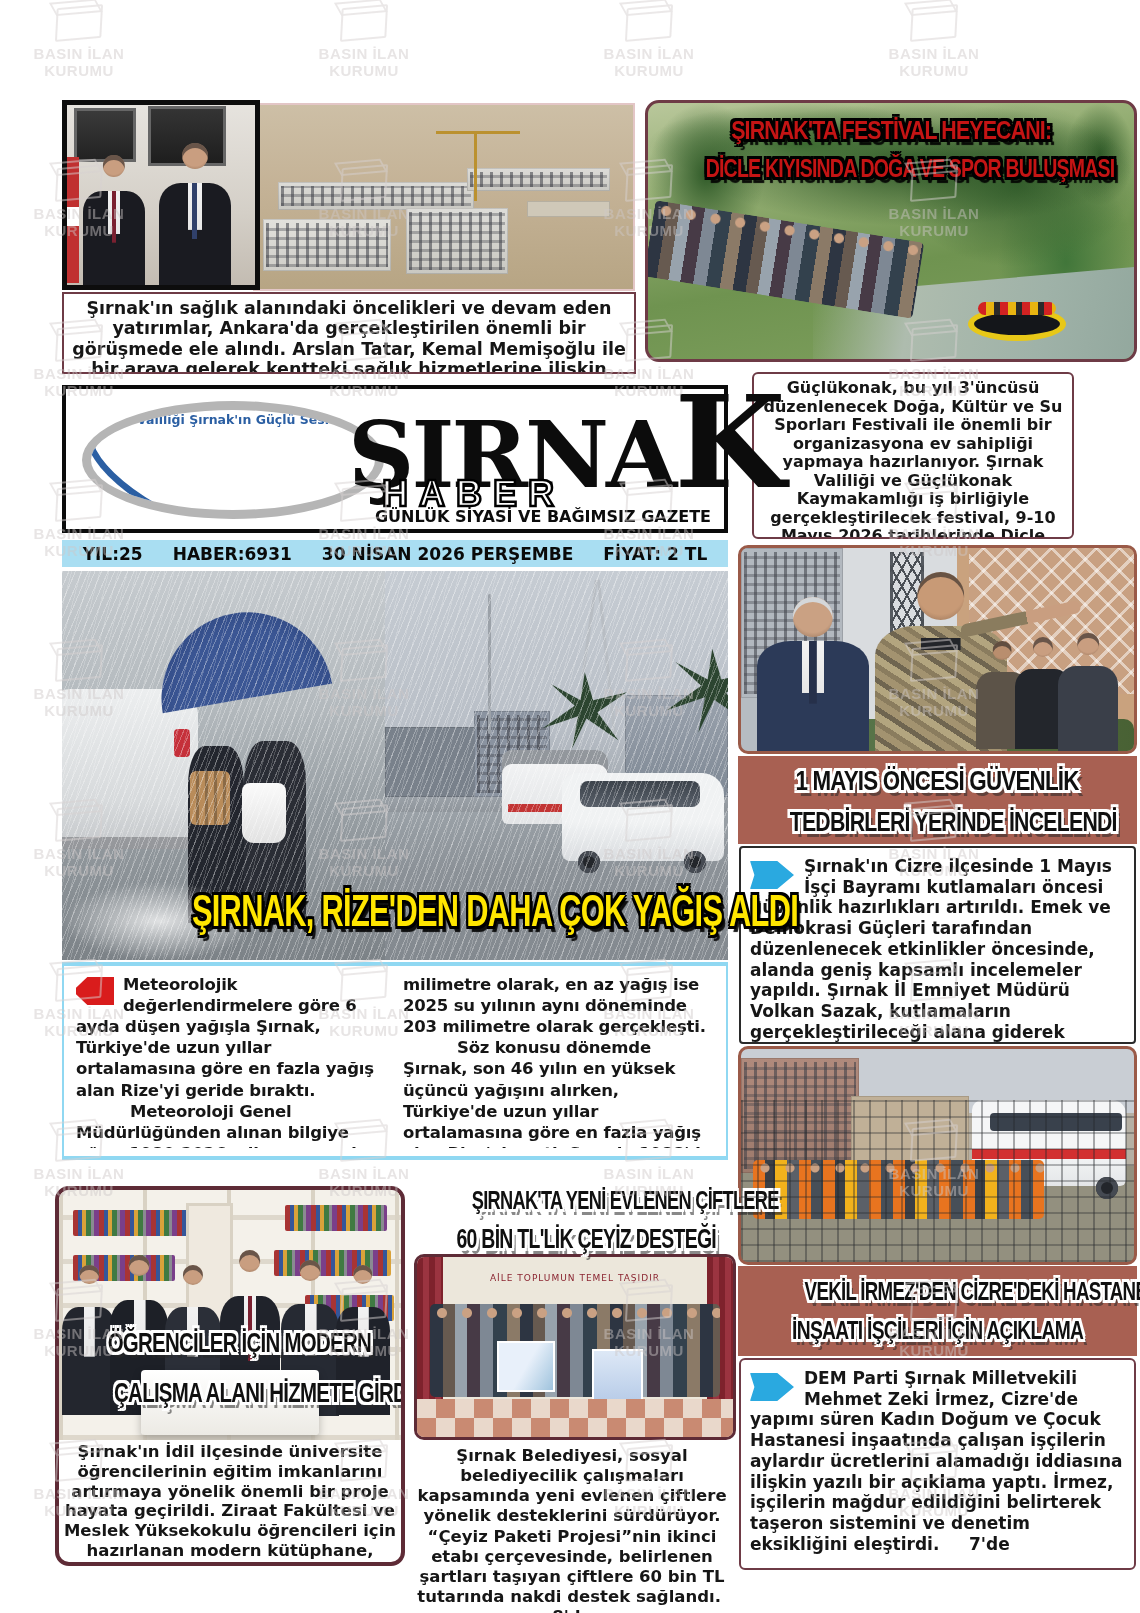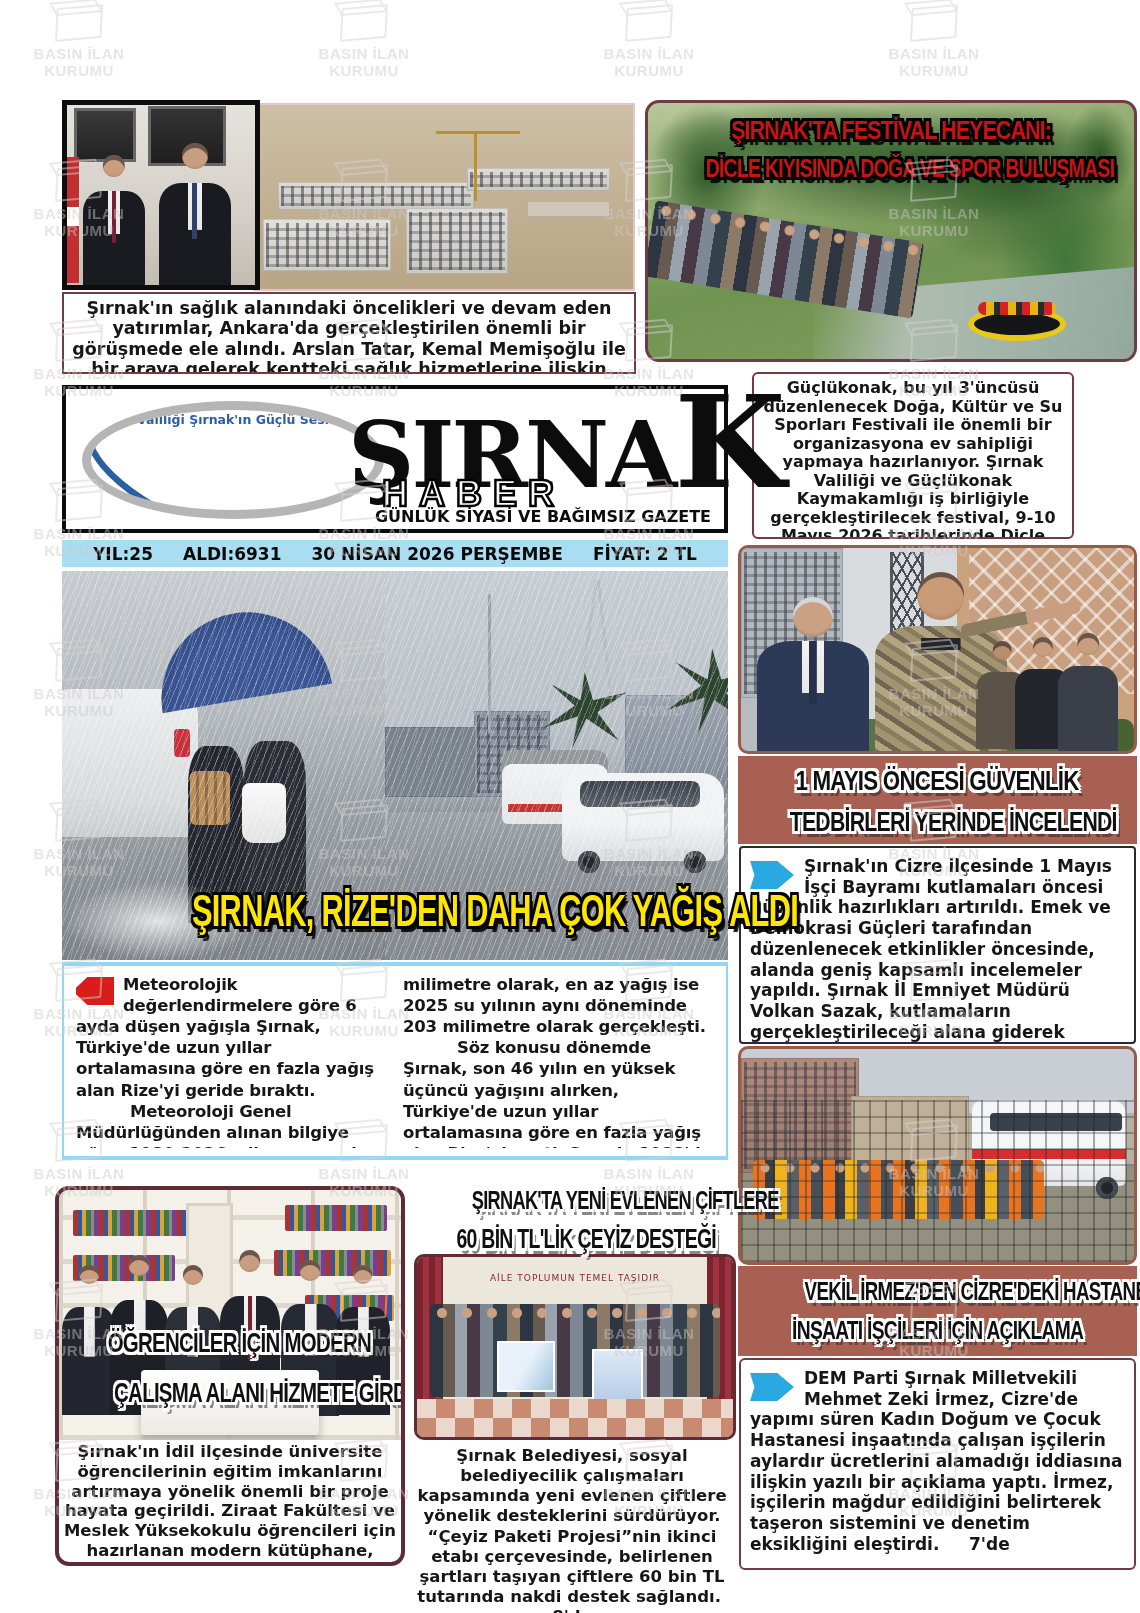--- a/index.html
+++ b/index.html
@@ -181,21 +181,21 @@
     <div id="logo-oval">
       <div id="logo-slogan">Valiliği Şırnak'ın Güçlü Sesi</div>
     </div>
     <div id="mast-title" class="biglast">ŞIRNA<span class="last-char">K</span></div>
     <div id="mast-haber">HABER</div>
     <div id="mast-tagline">GÜNLÜK SİYASİ VE BAĞIMSIZ GAZETE</div>
   </div>
 
   <div id="date-bar">
     <span>YIL:25</span>
-    <span>ALDI:6931</span>
+    <span>HABER:6931</span>
     <span>30 NİSAN 2026 PERŞEMBE</span>
     <span>FİYAT: 2 TL</span>
   </div>
 
   <div class="photo rain" style="left:62px;top:571px;width:323px;height:389px;background:linear-gradient(180deg,#c6cbcf 0%,#b3b9bd 35%,#989fa4 60%,#7c8287 100%);">
     <i style="left:-14px;top:118px;width:150px;height:160px;background:linear-gradient(180deg,#eceeef,#d7dadc 70%,#c4c7ca);border-radius:22px 26px 10px 10px;box-shadow:inset 0 -12px 0 rgba(60,60,65,.35)"></i>
     <i style="left:112px;top:158px;width:16px;height:28px;background:#c5303a;border-radius:4px"></i>
     <i class="fig" style="left:126px;top:106px;width:56px;height:246px;--suit:#23262e;--skin:#b98e74;--shirt:rgba(0,0,0,0)"></i>
     <i class="fig" style="left:182px;top:98px;width:62px;height:256px;--suit:#2a2d35;--skin:#b08264;--shirt:rgba(0,0,0,0)"></i>
     <i style="left:128px;top:200px;width:40px;height:54px;background:repeating-linear-gradient(90deg,#b98c5a 0 6px,#8a6a46 6px 9px);border-radius:6px"></i>

